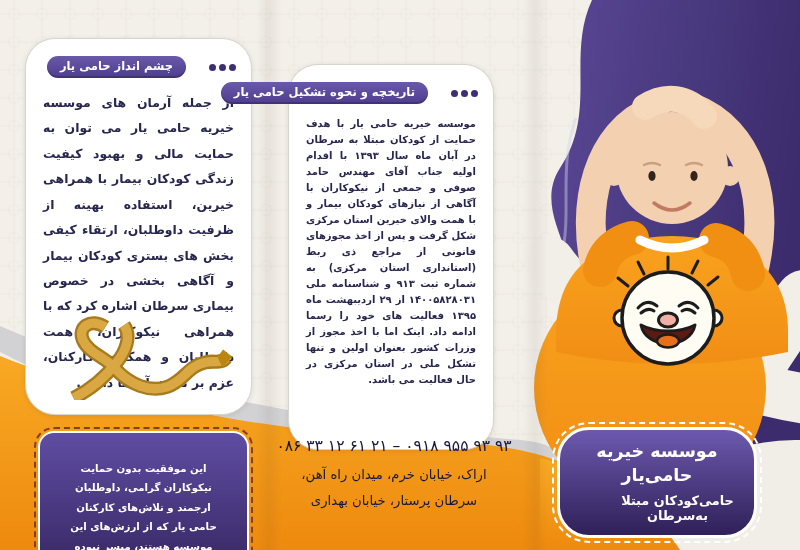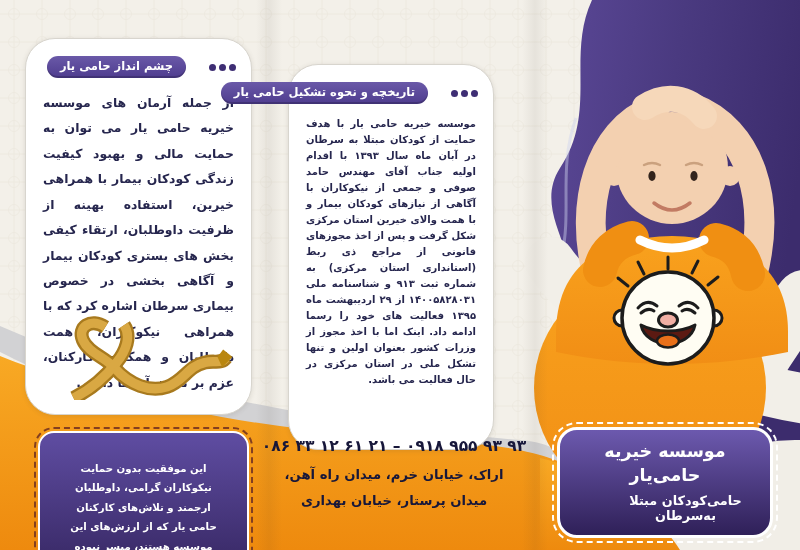--- a/index.html
+++ b/index.html
@@ -36,30 +36,30 @@
   
   .ack-box{
     position:absolute;left:38px;top:431px;width:211px;box-sizing:border-box;
     background:linear-gradient(180deg,#5f4da2,#2e1f55);
     border:2px solid #ffffff;outline:2px dashed #833f1f;outline-offset:2px;
     border-radius:16px;padding:9px 9px;
   }
   .ack-box p{margin:17px;color:#ffffff;font-size:10.2px;font-weight:bold;line-height:1.9;text-align:center;direction:rtl;}
 
   
-  .contact{position:absolute;left:258px;top:437px;width:272px;text-align:center;color:#17173a;font-weight:bold;}
+  .contact{position:absolute;left:258px;top:437px;width:272px;text-align:center;color:#17173a;font-weight:normal;}
   .phone{direction:ltr;unicode-bidi:isolate;font-size:15.5px;letter-spacing:1.2px;margin-bottom:7px;}
   .addr{direction:rtl;font-size:13.2px;line-height:1.95;}
 
   
   .brand-box{
-    position:absolute;left:557px;top:427px;width:216px;box-sizing:border-box;
+    position:absolute;left:557px;top:427px;width:200px;box-sizing:border-box;
     background:linear-gradient(180deg,#6c59ae,#2f2058);
     border:3px solid #ffffff;outline:2.5px dashed #ffffff;outline-offset:3px;
-    border-radius:20px;padding:10px 10px 12px;text-align:center;direction:rtl;
+    border-radius:32px;padding:10px 10px 12px;text-align:center;direction:rtl;
   }
   .brand-name{color:#fff;font-size:17.5px;font-weight:bold;line-height:1.35;}
   .brand-tagline{color:#fff;font-size:12.8px;font-weight:bold;margin-top:6px;margin-left:41px;}
 </style>
 </head>
 <body>
 
 <div class="page">
 
   <svg class="bg" viewBox="0 0 800 550" aria-hidden="true">
@@ -185,21 +185,21 @@
     <p class="body-text">موسسه خیریه حامی یار با هدف حمایت از کودکان مبتلا به سرطان در آبان ماه سال ۱۳۹۳ با اقدام اولیه جناب آقای مهندس حامد صوفی و جمعی از نیکوکاران با آگاهی از نیازهای کودکان بیمار و با همت والای خیرین استان مرکزی شکل گرفت و پس از اخذ مجوزهای قانونی از مراجع ذی ربط (استانداری استان مرکزی) به شماره ثبت ۹۱۳ و شناسنامه ملی ۱۴۰۰۵۸۲۸۰۳۱ از ۲۹ اردیبهشت ماه ۱۳۹۵ فعالیت های خود را رسما ادامه داد. اینک اما با اخذ مجوز از وزرات کشور بعنوان اولین و تنها تشکل ملی در استان مرکزی در حال فعالیت می باشد.</p>
   </section>
 
   <div class="ack-box">
     <p>این موفقیت بدون حمایت نیکوکاران گرامی، داوطلبان ارجمند و تلاش‌های کارکنان حامی یار که از ارزش‌های این موسسه هستند، میسر نبوده است.</p>
   </div>
 
   <div class="contact">
     <div class="phone">۰۸۶ ۳۳ ۱۲ ۶۱ ۲۱ – ۰۹۱۸ ۹۵۵ ۹۳ ۹۳</div>
     <div class="addr">اراک، خیابان خرم، میدان راه آهن،</div>
-    <div class="addr">میدان پرستار، خیابان بهداری</div>
+    <div class="addr">سرطان پرستار، خیابان بهداری</div>
   </div>
 
   <div class="brand-box">
     <div class="brand-name">موسسه خیریه حامی‌یار</div>
     <div class="brand-tagline">حامی‌کودکان مبتلا به‌سرطان</div>
   </div>
 
 </div>
 
 </body></html>

